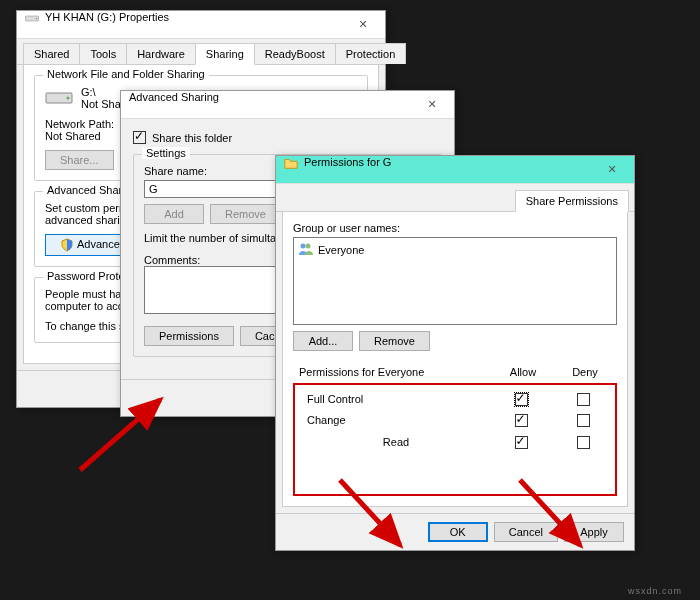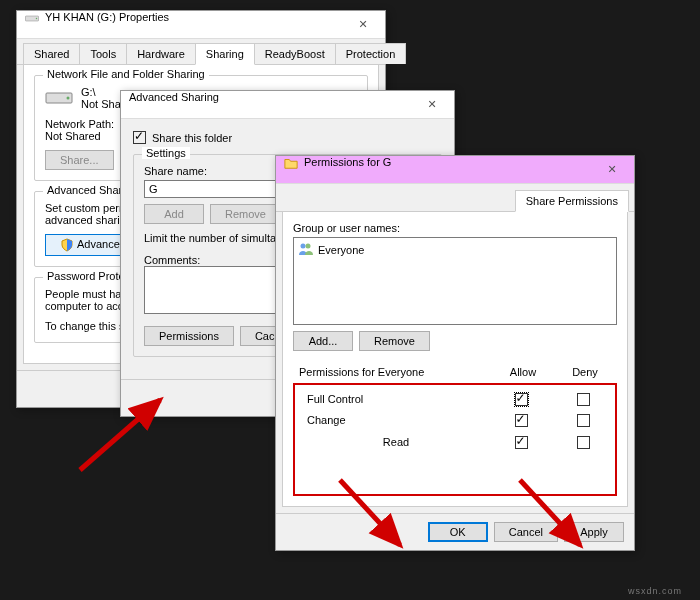--- a/index.html
+++ b/index.html
@@ -130,21 +130,21 @@
       </div>
     </div>
   </div>
   <div class="btn-row">
     <span class="btn">OK</span>
     <span class="btn">Cancel</span>
   </div>
 </div>
 
 <div class="window" style="left:275px; top:155px; width:360px;">
-  <div class="titlebar" style="background:#f0abfc;">
+  <div class="titlebar" style="background:#5eead4;">
     <span class="icon">
       <svg class="folder-icon" viewBox="0 0 16 14">
           <path d="M1 3 h5 l1.5 2 H15 v8 H1 Z" fill="#ffd76a" stroke="#c98f00"></path>
         </svg>
     </span>
     <span class="title">Permissions for G</span>
     <div class="closebtn">✕</div>
   </div>
   <div class="tabs" style="padding-top:6px;justify-content:flex-end;">
     <div class="tab active">Share Permissions</div>

